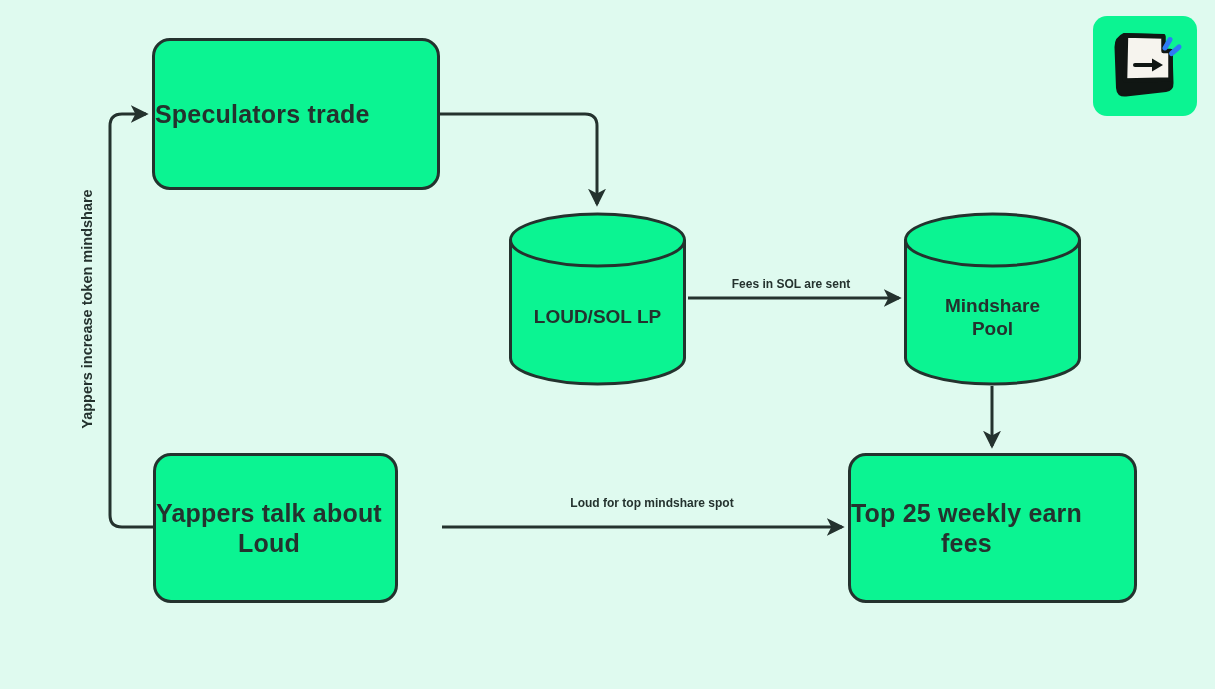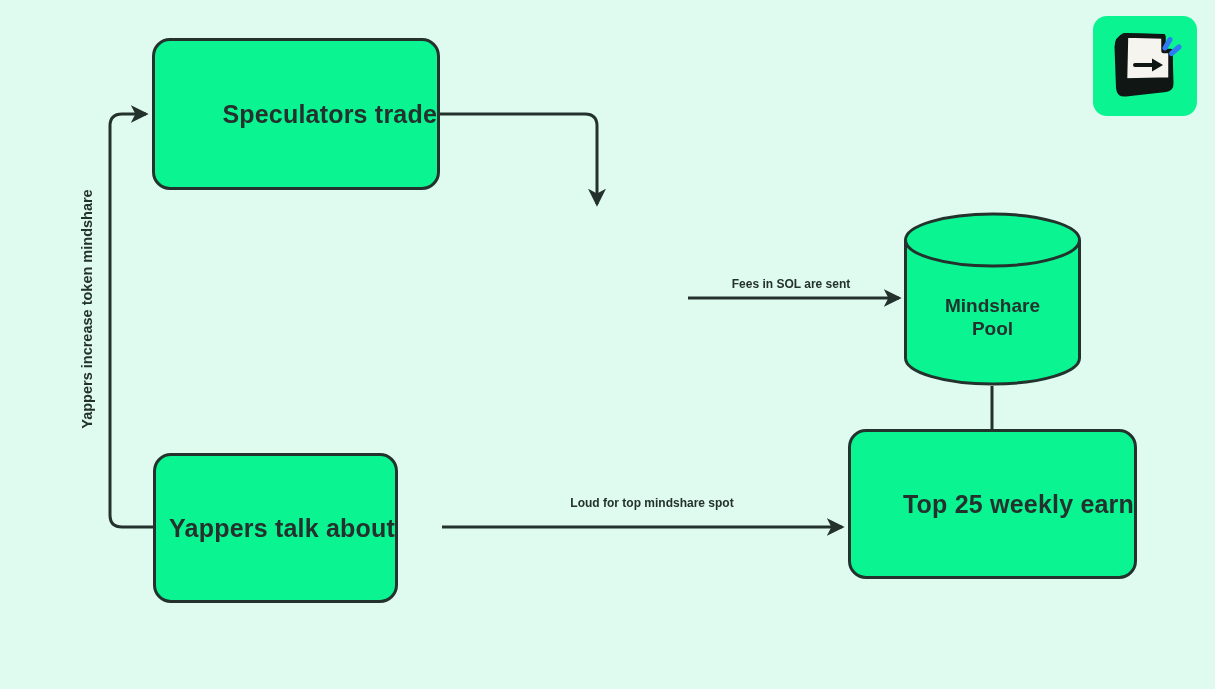--- a/index.html
+++ b/index.html
@@ -17,21 +17,21 @@
     position:relative;
   }
   .canvas{position:relative;width:1215px;height:689px;}
   .edges-layer{position:absolute;left:0;top:0;width:1215px;height:689px;}
 
   .node{
     position:absolute;
     background:var(--node-fill);
     border:3px solid var(--stroke);
     border-radius:18px;
-    display:flex;align-items:center;justify-content:flex-end;
+    display:flex;align-items:center;justify-content:flex-start;
     text-align:center;
   }
   .node-label{
     font-weight:700;color:var(--text);
     font-size:25px;line-height:1.22;letter-spacing:.2px;
   }
   .node-label span{display:block;}
 
   .cyl{position:absolute;width:179px;height:178px;}
   .cyl svg{position:absolute;left:0;top:0;}
@@ -82,29 +82,40 @@
 
   <div class="node" style="left:152px;top:38px;width:288px;height:152px">
     <div class="node-label">
       <span>Speculators trade</span>
     </div>
   </div>
 
   <div class="node" style="left:153px;top:453px;width:245px;height:150px">
     <div class="node-label">
       <span>Yappers talk about</span>
+      <span>Loud</span>
     </div>
   </div>
 
-  <div class="node" style="left:848px;top:429px;width:289px;height:150px">
+  <div class="node" style="left:848px;top:453px;width:289px;height:150px">
     <div class="node-label">
       <span>Top 25 weekly earn</span>
+      <span>fees</span>
     </div>
   </div>
 
+  <div class="cyl" style="left:508px;top:210px">
+    <svg width="179" height="178" viewBox="0 0 179 178">
+      <path d="M 2.5 30 L 2.5 148 A 87 26 0 0 0 176.5 148 L 176.5 30" fill="#0bf492" stroke="#24322e" stroke-width="3"></path>
+      <ellipse cx="89.5" cy="30" rx="87" ry="26" fill="#0bf492" stroke="#24322e" stroke-width="3"></ellipse>
+    </svg>
+    <div class="cyl-label">
+      <span>LOUD/SOL LP</span>
+    </div>
+  </div>
 
   <div class="cyl" style="left:903px;top:210px">
     <svg width="179" height="178" viewBox="0 0 179 178">
       <path d="M 2.5 30 L 2.5 148 A 87 26 0 0 0 176.5 148 L 176.5 30" fill="#0bf492" stroke="#24322e" stroke-width="3"></path>
       <ellipse cx="89.5" cy="30" rx="87" ry="26" fill="#0bf492" stroke="#24322e" stroke-width="3"></ellipse>
     </svg>
     <div class="cyl-label">
       <span>Mindshare</span>
       <span>Pool</span>
     </div>

